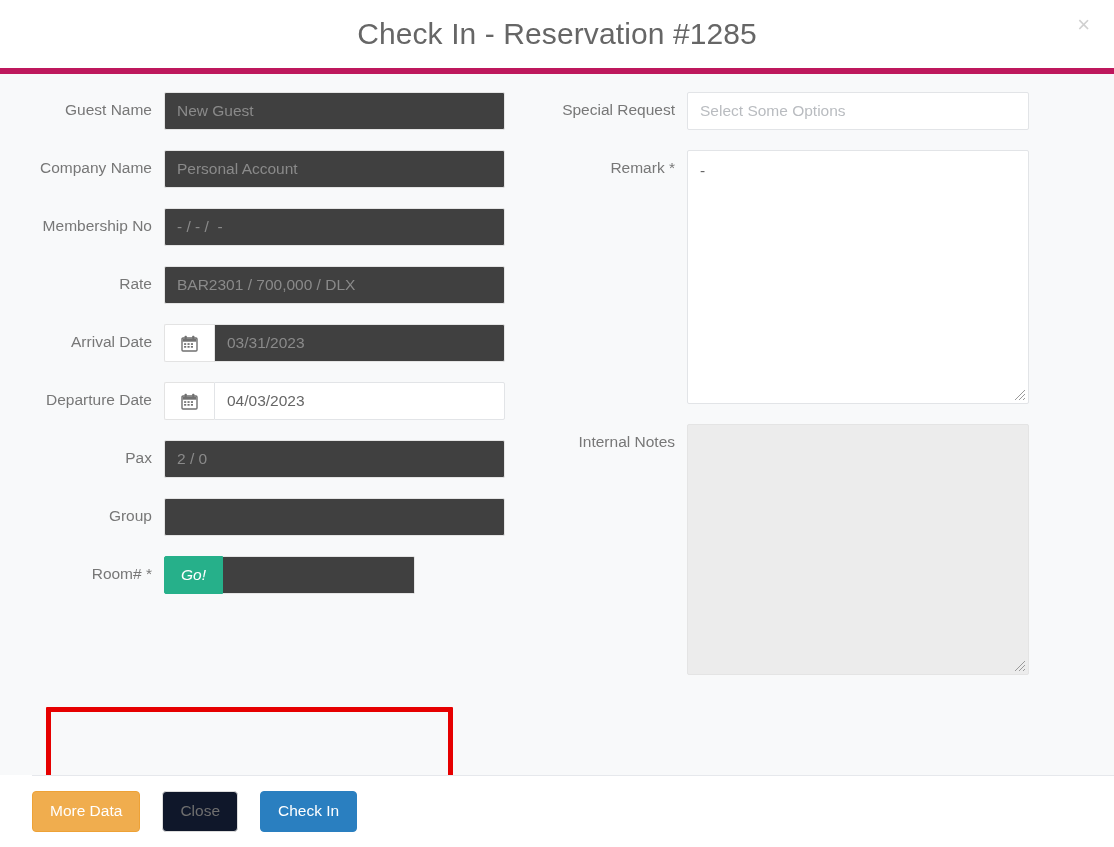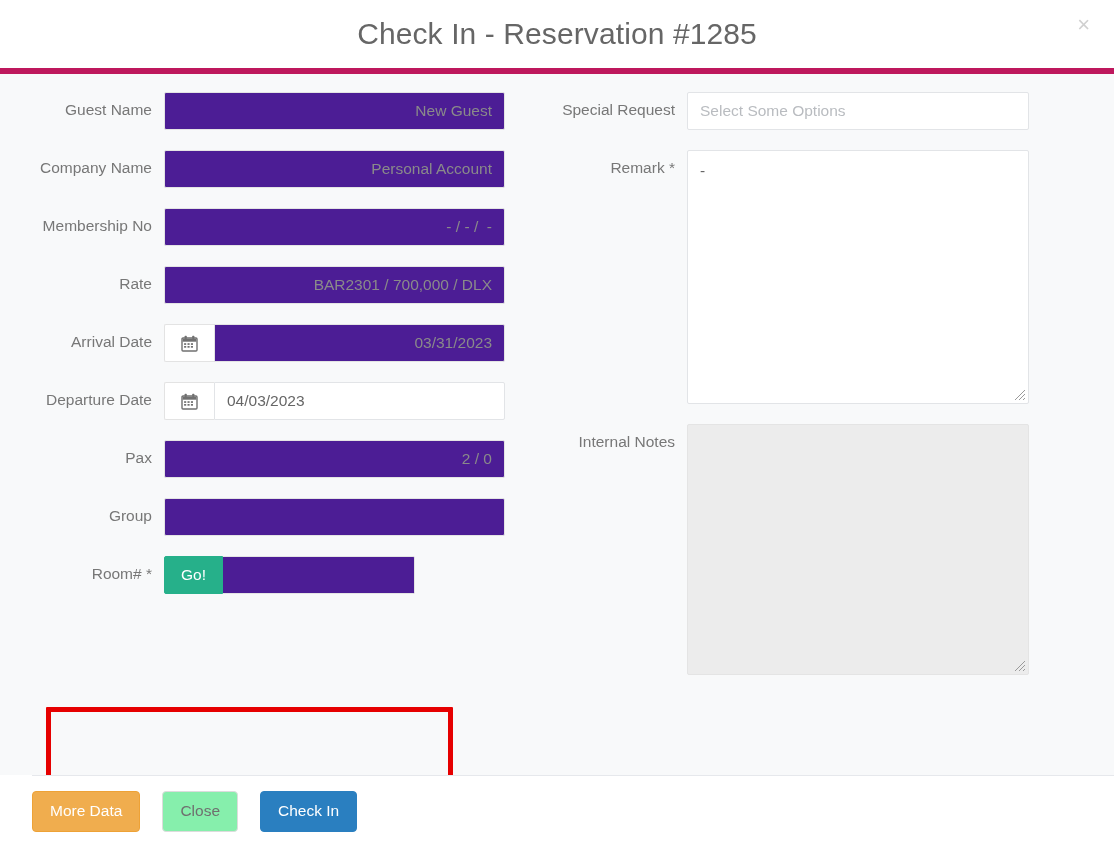--- a/index.html
+++ b/index.html
@@ -112,25 +112,24 @@
     font-family: "Liberation Sans", sans-serif;
     color: #888888;
     padding: 6px 12px;
     border: 1px solid #e6e6e6;
     border-radius: 2px;
     background: #ececec;
     outline: none;
   }
 
   .fld.disabled {
-    background: #4c1d95;
+    background: #404040;
     border-color: #e4e4e4;
     color: #8a8a8a;
     cursor: not-allowed;
-    text-align: right;
   }
 
   .fld.editable {
     background: #ffffff;
     border-color: #e2e4e7;
     color: #666666;
   }
 
   .fld::placeholder { color: #b9bcc0; }
 
@@ -171,20 +170,21 @@
     border: 1px solid #26b08a;
     border-radius: 2px 0 0 2px;
     color: #ffffff;
     font-size: 15.5px;
     font-family: "Liberation Sans", sans-serif;
     cursor: pointer;
     display: flex;
     align-items: center;
     justify-content: center;
     line-height: 1;
+    font-style: italic;
   }
 
   .go-group .fld {
     border-radius: 0 2px 2px 0;
     border-left: none;
   }
 
   
   .txa {
     display: block;
@@ -253,21 +253,21 @@
     font-size: 15.5px;
     font-family: "Liberation Sans", sans-serif;
     border-radius: 4px;
     padding: 9px 17px;
     cursor: pointer;
     line-height: 1.35;
     border: 1px solid transparent;
   }
 
   .btn-more  { background: #f0ad4e; border-color: #eea236; color: #ffffff; }
-  .btn-close { background: #86efac; border-color: #dcdcdc; color: #6f6f6f; }
+  .btn-close { background: #0f172a; border-color: #dcdcdc; color: #6f6f6f; }
   .btn-checkin { background: #2a7fc0; border-color: #2a7fc0; color: #ffffff; }
 </style>
 </head>
 <body>
 
 <div class="modal">
 
   <div class="modal-header">
     <h1 class="modal-title">Check In - Reservation #1285</h1>
     <button class="close-x">×</button>

